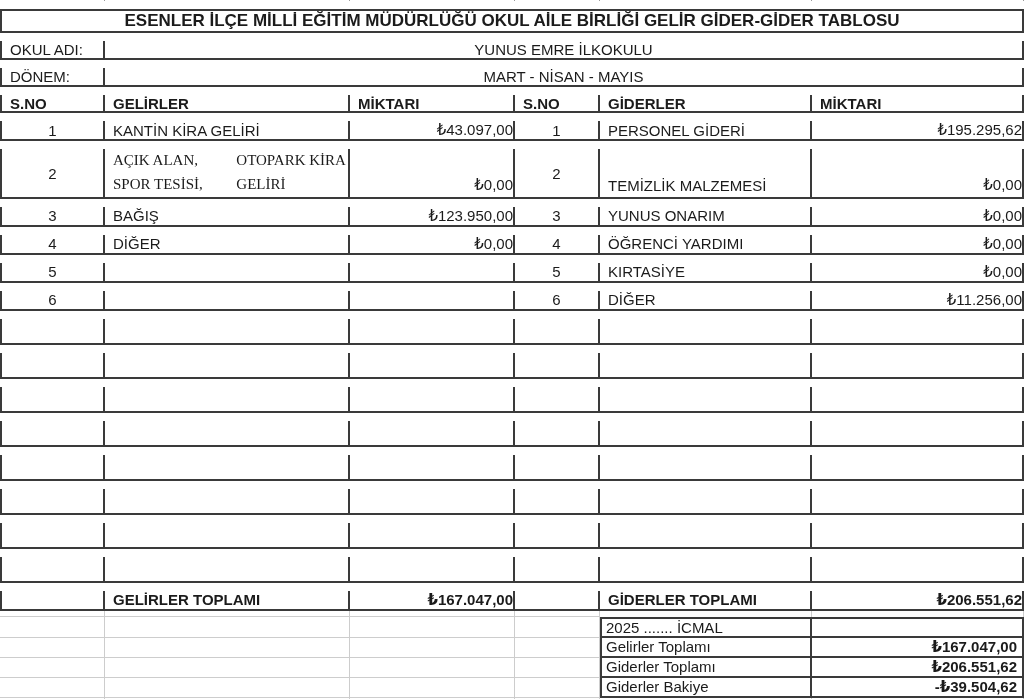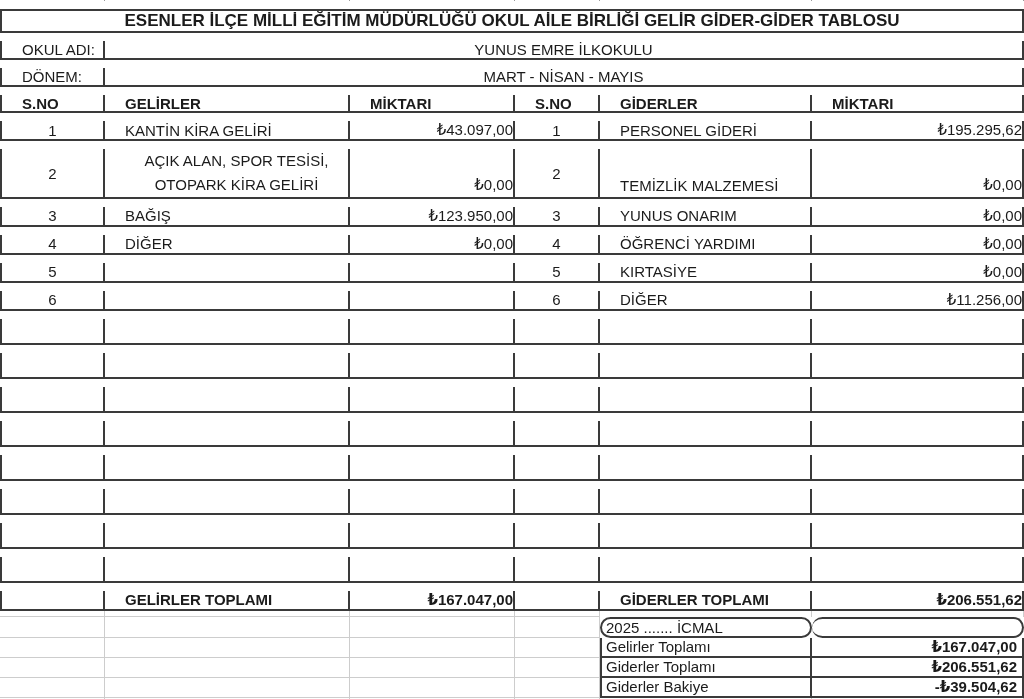--- a/index.html
+++ b/index.html
@@ -11,57 +11,57 @@
   *{box-sizing:border-box;margin:0;padding:0;}
   html,body{background:#fff;}
   body{font-family:"Liberation Sans","DejaVu Sans",sans-serif;color:var(--txt);}
   #sheet{width:1024px;height:699px;background:#fff;overflow:hidden;display:flex;flex-direction:column;}
 
   .r{display:grid;grid-template-columns:var(--cols);}
   .c{display:flex;align-items:center;overflow:hidden;white-space:nowrap;
      border-right:2px solid var(--bk);font-size:15px;}
   .c.first{border-left:2px solid var(--bk);}
   .num{justify-content:center;}
-  .nm{padding-left:20px;}
+  .nm{padding-left:8px;}
   .amt{justify-content:flex-end;padding-right:0;}
   .b{font-weight:bold;}
 
   
   .hr{border-bottom:2px solid var(--bk);margin-top:8px;}
 
   
   .strip .c{border-right:1px solid #9b9b9b;font-size:0;}
   .strip-b .c{border-right:1px solid var(--lt);}
 
   
   .title-row{height:64px;border-top:2px solid var(--bk);}
   .title-cell{grid-column:1/7;justify-content:center;font-size:17px;font-weight:bold;
               border-left:2px solid var(--bk);}
 
   
   .mergeval{grid-column:2/7;justify-content:center;text-align:center;}
 
   
-  .tall .nm2{flex-direction:column;align-items:center;justify-content:center;
-             line-height:1.58;white-space:normal;}
+  .tall .nm2{align-items:flex-end;justify-content:center;
+             line-height:1.58;white-space:normal;font-family:Liberation Serif, serif;}
   .bottomalign{align-items:flex-end;padding-bottom:3px;}
 
   
   .g{border-right:1px solid var(--lt);border-bottom:1px solid var(--lt);font-size:15px;
      display:flex;align-items:center;overflow:hidden;white-space:nowrap;}
   .g.nb{border-bottom:none;}
 
   
   .sE{border-left:2px solid var(--bk);border-right:2px solid var(--bk);
       border-bottom:2px solid var(--bk);display:flex;align-items:center;
       padding-left:4px;font-size:15px;overflow:hidden;white-space:nowrap;}
   .sF{border-right:2px solid var(--bk);border-bottom:2px solid var(--bk);
       display:flex;align-items:center;justify-content:flex-end;padding-right:5px;
       font-size:15px;font-weight:bold;overflow:hidden;white-space:nowrap;}
-  .stop{border-top:2px solid var(--bk);border-radius:13px;}
+  .stop{border-top:2px solid var(--bk);}
 </style>
 </head>
 <body>
 
 <div id="sheet">
 
   <div class="r strip" style="height:6px">
     <div class="c"></div>
     <div class="c"></div>
     <div class="c"></div>

